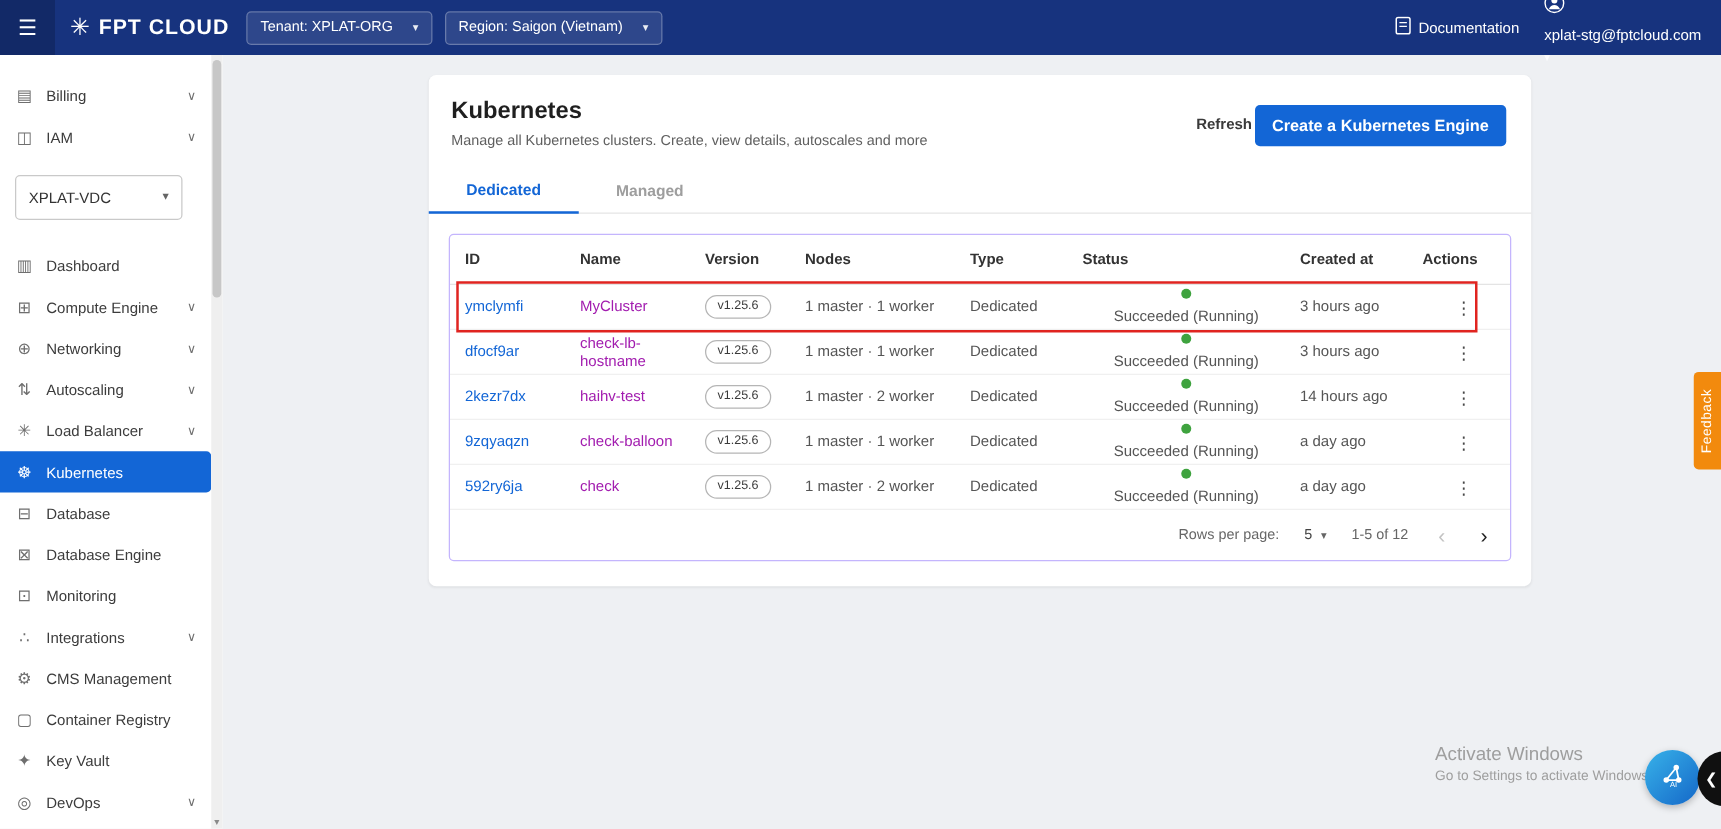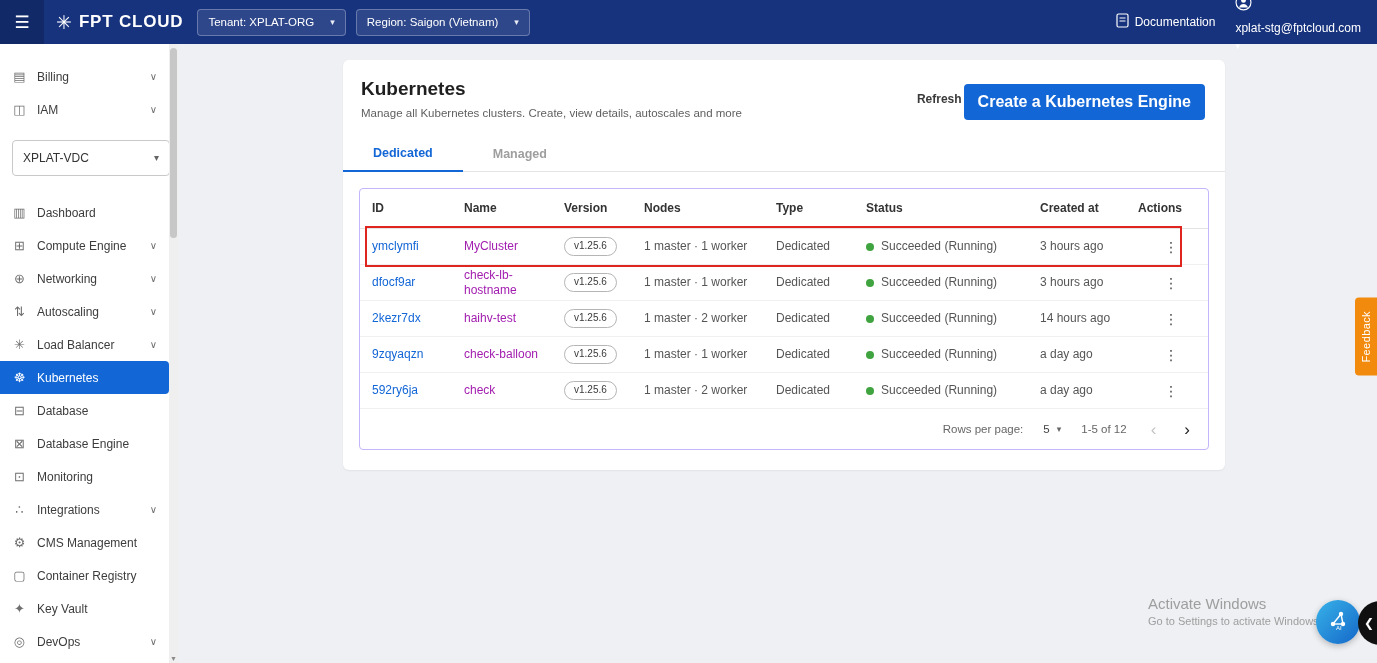--- a/index.html
+++ b/index.html
@@ -36,50 +36,50 @@
   .sb-thumb{position:absolute;top:4px;left:1px;width:7px;height:190px;background:#c7c7c7;border-radius:4px;cursor:pointer;}
   .sb-arrow{position:absolute;bottom:1px;left:0;width:9px;text-align:center;font-size:7px;color:#8a8a8a;}
 
   .side-item{height:33px;display:flex;align-items:center;gap:10px;padding:0 12px;
              font-size:12px;color:#3c3c3c;cursor:pointer;white-space:nowrap;}
   .si-icon{width:15px;text-align:center;font-size:13px;color:#6f6f6f;flex:0 0 auto;}
   .si-chevron{margin-left:auto;font-size:10px;color:#6f6f6f;}
   .side-item.active{background:var(--accent);color:#fff;border-radius:0 4px 4px 0;}
   .side-item.active .si-icon{color:#fff;}
   .vdc-select{margin:14px 12px 6px 12px;height:36px;border:1px solid #c9c9c9;border-radius:4px;
-              display:flex;align-items:center;padding:0 10px;font-size:12px;color:#333;cursor:pointer;background:#fff;width:158px;}
+              display:flex;align-items:center;padding:0 10px;font-size:12px;color:#333;cursor:pointer;background:#fff;width:134px;}
   .vdc-select .caret{margin-left:auto;color:#555;font-size:10px;}
   .side-group2{margin-top:20px;}
 
   
   .main{flex:1;position:relative;}
   .card{width:882px;margin:16px 0 0 165px;background:#fff;border-radius:6px;
         box-shadow:0 1px 2px rgba(0,0,0,0.06);padding-bottom:20px;}
   .card-head{display:flex;justify-content:space-between;padding:18px 20px 0 18px;}
   .page-title{font-size:19px;font-weight:700;color:#1f1f1f;}
   .page-subtitle{font-size:11.5px;color:#5f5f5f;margin-top:7px;}
   .head-actions{display:flex;align-items:flex-start;margin-top:6px;}
   .refresh-btn{font-size:12px;font-weight:600;color:#3a3a3a;padding:8px 2px;}
-  .create-btn{background:var(--accent);color:#fff;font-size:16px;font-weight:700;
+  .create-btn{background:var(--accent);color:#fff;font-size:13px;font-weight:700;
               padding:9px 14px;border-radius:4px;white-space:nowrap;}
   .tabs{display:flex;margin-top:16px;border-bottom:1px solid #e5e5e5;padding-left:0;}
   .tab{padding:10px 30px;font-size:12.5px;font-weight:600;color:#9e9e9e;}
   .tab.active{color:var(--accent);border-bottom:2px solid var(--accent);margin-bottom:-1px;}
 
   .table-box{margin:16px 16px 0 16px;border:1px solid #c4b5fd;border-radius:4px;position:relative;}
   .thead,.trow{display:grid;grid-template-columns:92px 100px 80px 132px 90px 174px 98px 1fr;
                align-items:center;padding:0 12px;}
   .thead{height:40px;font-size:12px;font-weight:700;color:#333;border-bottom:1px solid #e4e4e4;}
   .trow{height:36px;font-size:12px;color:#555;border-bottom:1px solid #f0f0f0;}
   .td{padding-right:8px;line-height:1.25;}
   .id-link{color:var(--accent);cursor:pointer;}
   .cell-name{color:#a21caf;}
   .ver-pill{display:inline-block;border:1px solid #b5b5b5;border-radius:10px;
             padding:2px 9px;font-size:10px;color:#3a3a3a;background:#fff;}
-  .status{display:flex;align-items:center;gap:7px;}
+  .status{display:flex;align-items:center;gap:7px;flex-direction:column;}
   .dot{width:8px;height:8px;border-radius:50%;background:var(--status-green);flex:0 0 auto;}
   .actions-cell{padding-left:20px;}
   .kebab{font-size:14px;color:#474747;padding:2px 6px;letter-spacing:1px;}
   .red-highlight{position:absolute;top:37px;left:5px;right:26px;height:41px;
                  border:2px solid var(--highlight-red);pointer-events:none;z-index:3;}
 
   .pagination{height:40px;display:flex;align-items:center;justify-content:flex-end;
               gap:20px;padding:0 14px;font-size:11.5px;color:#666;}
   .per-page{display:flex;align-items:center;gap:7px;font-size:11.5px;color:#444;}
   .pg-prev{font-size:17px;color:#c3c3c3;line-height:1;padding:0 4px;}

